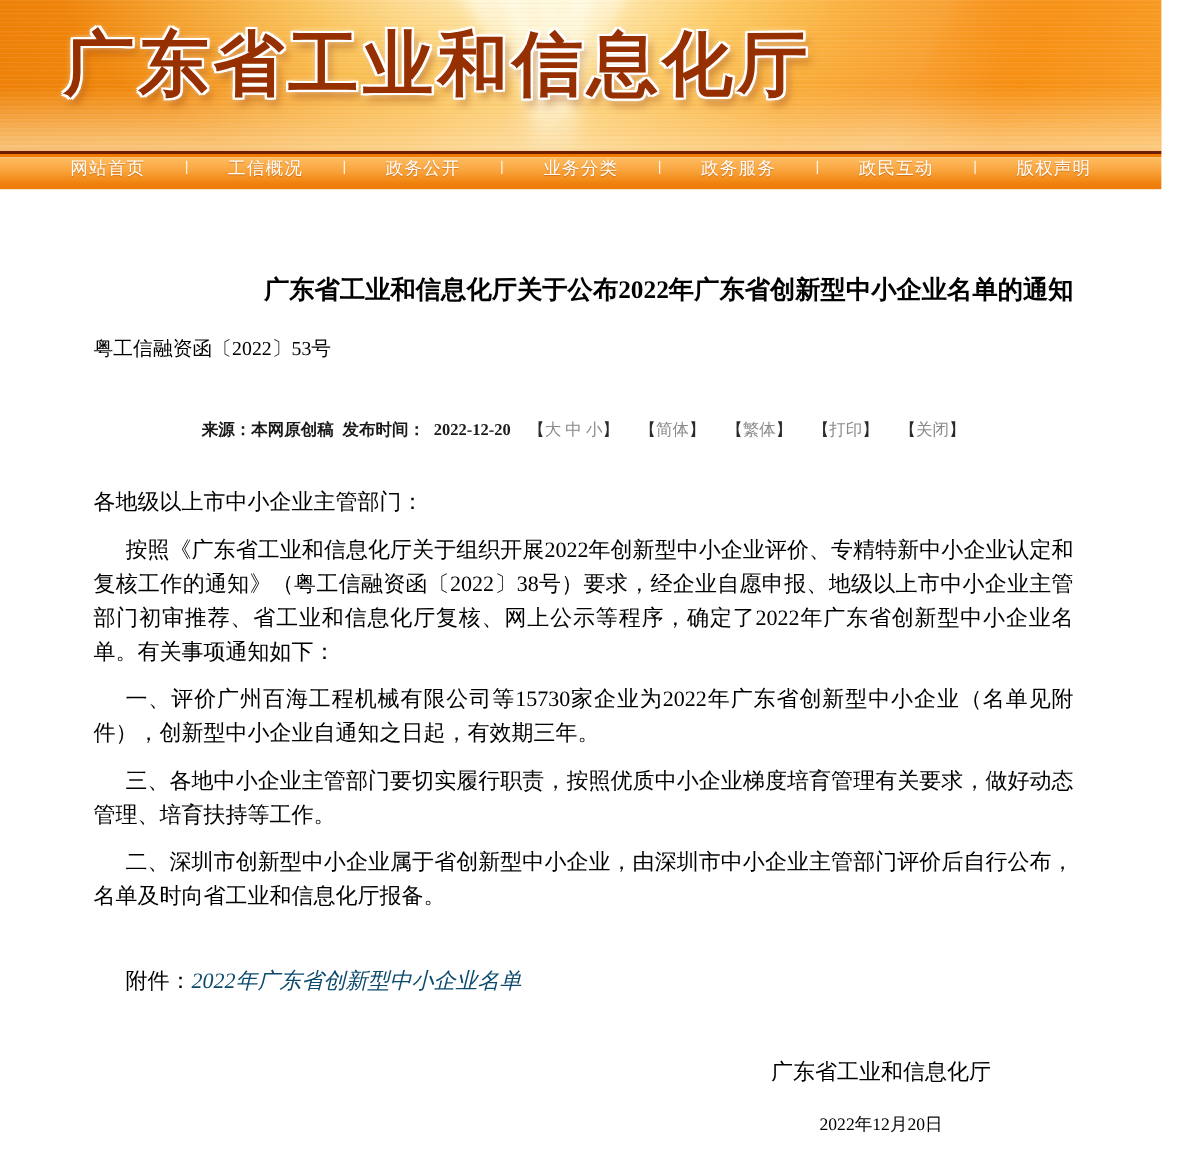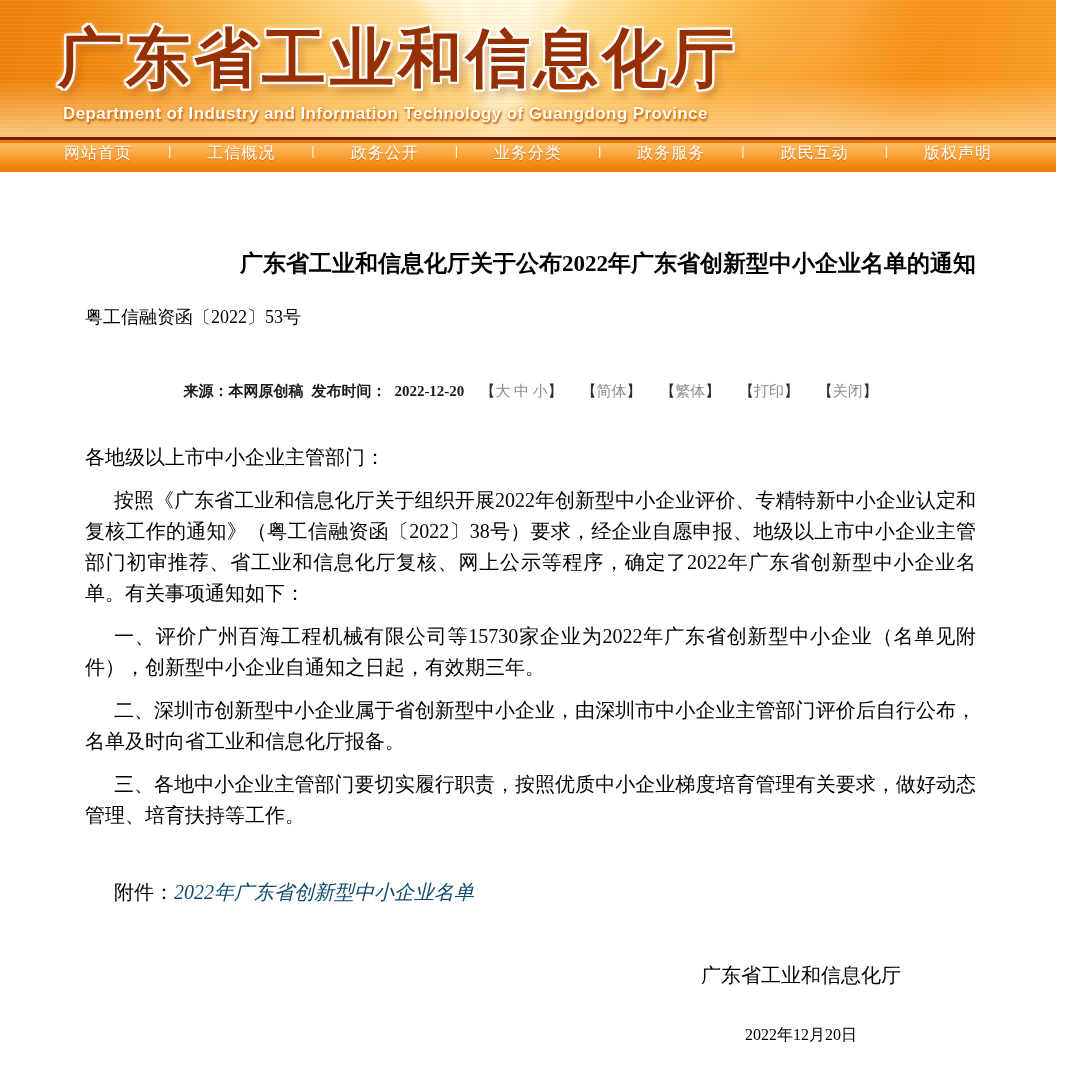--- a/index.html
+++ b/index.html
@@ -132,34 +132,33 @@
 
   .attachment { margin-top: 46px; font-size: 20px; line-height: 31px; text-indent: 29px; }
   .attachment a { color: #0c4a6e; text-decoration: none; cursor: pointer; font-style: italic; }
 
   .sign-block {
     margin: 52px 75px 0 auto;
     width: max-content;
     text-align: center;
   }
   .signature { font-size: 20px; line-height: 31px; }
-  .sign-date { margin-top: 28px; font-size: 16px; line-height: 31px; }
+  .sign-date { margin-top: 16px; font-size: 16px; line-height: 31px; }
 </style>
 </head>
 <body>
 
 <div class="page">
 
   <header class="banner">
     <div class="ray ray-1"></div>
     <div class="ray ray-2"></div>
     <div class="ray ray-3"></div>
     <div class="ray ray-4"></div>
     <h1 class="site-title">广东省工业和信息化厅</h1>
-    <div class="site-subtitle">Department of Industry and Information Technology of Guangdong Province</div>
   </header>
 
   <div class="divider-dark"></div>
   <div class="divider-orange"></div>
 
   <nav class="nav">
     <a>网站首页</a>
     <span class="sep">|</span>
     <a>工信概况</a>
     <span class="sep">|</span>
@@ -188,22 +187,22 @@
       <a class="meta-link"><span class="bk">【</span><span class="lk">简体</span><span class="bk">】</span></a>
       <a class="meta-link"><span class="bk">【</span><span class="lk">繁体</span><span class="bk">】</span></a>
       <a class="meta-link"><span class="bk">【</span><span class="lk">打印</span><span class="bk">】</span></a>
       <a class="meta-link"><span class="bk">【</span><span class="lk">关闭</span><span class="bk">】</span></a>
     </div>
 
     <div class="body">
       <p class="salutation">各地级以上市中小企业主管部门：</p>
       <p class="para">按照《广东省工业和信息化厅关于组织开展2022年创新型中小企业评价、专精特新中小企业认定和复核工作的通知》（粤工信融资函〔2022〕38号）要求，经企业自愿申报、地级以上市中小企业主管部门初审推荐、省工业和信息化厅复核、网上公示等程序，确定了2022年广东省创新型中小企业名单。有关事项通知如下：</p>
       <p class="para">一、评价广州百海工程机械有限公司等15730家企业为2022年广东省创新型中小企业（名单见附件），创新型中小企业自通知之日起，有效期三年。</p>
+      <p class="para">三、各地中小企业主管部门要切实履行职责，按照优质中小企业梯度培育管理有关要求，做好动态管理、培育扶持等工作。</p>
       <p class="para">二、深圳市创新型中小企业属于省创新型中小企业，由深圳市中小企业主管部门评价后自行公布，名单及时向省工业和信息化厅报备。</p>
-      <p class="para">三、各地中小企业主管部门要切实履行职责，按照优质中小企业梯度培育管理有关要求，做好动态管理、培育扶持等工作。</p>
     </div>
 
     <div class="attachment">
       <span>附件：</span><a>2022年广东省创新型中小企业名单</a>
     </div>
 
     <div class="sign-block">
       <div class="signature">广东省工业和信息化厅</div>
       <div class="sign-date">2022年12月20日</div>
     </div>

